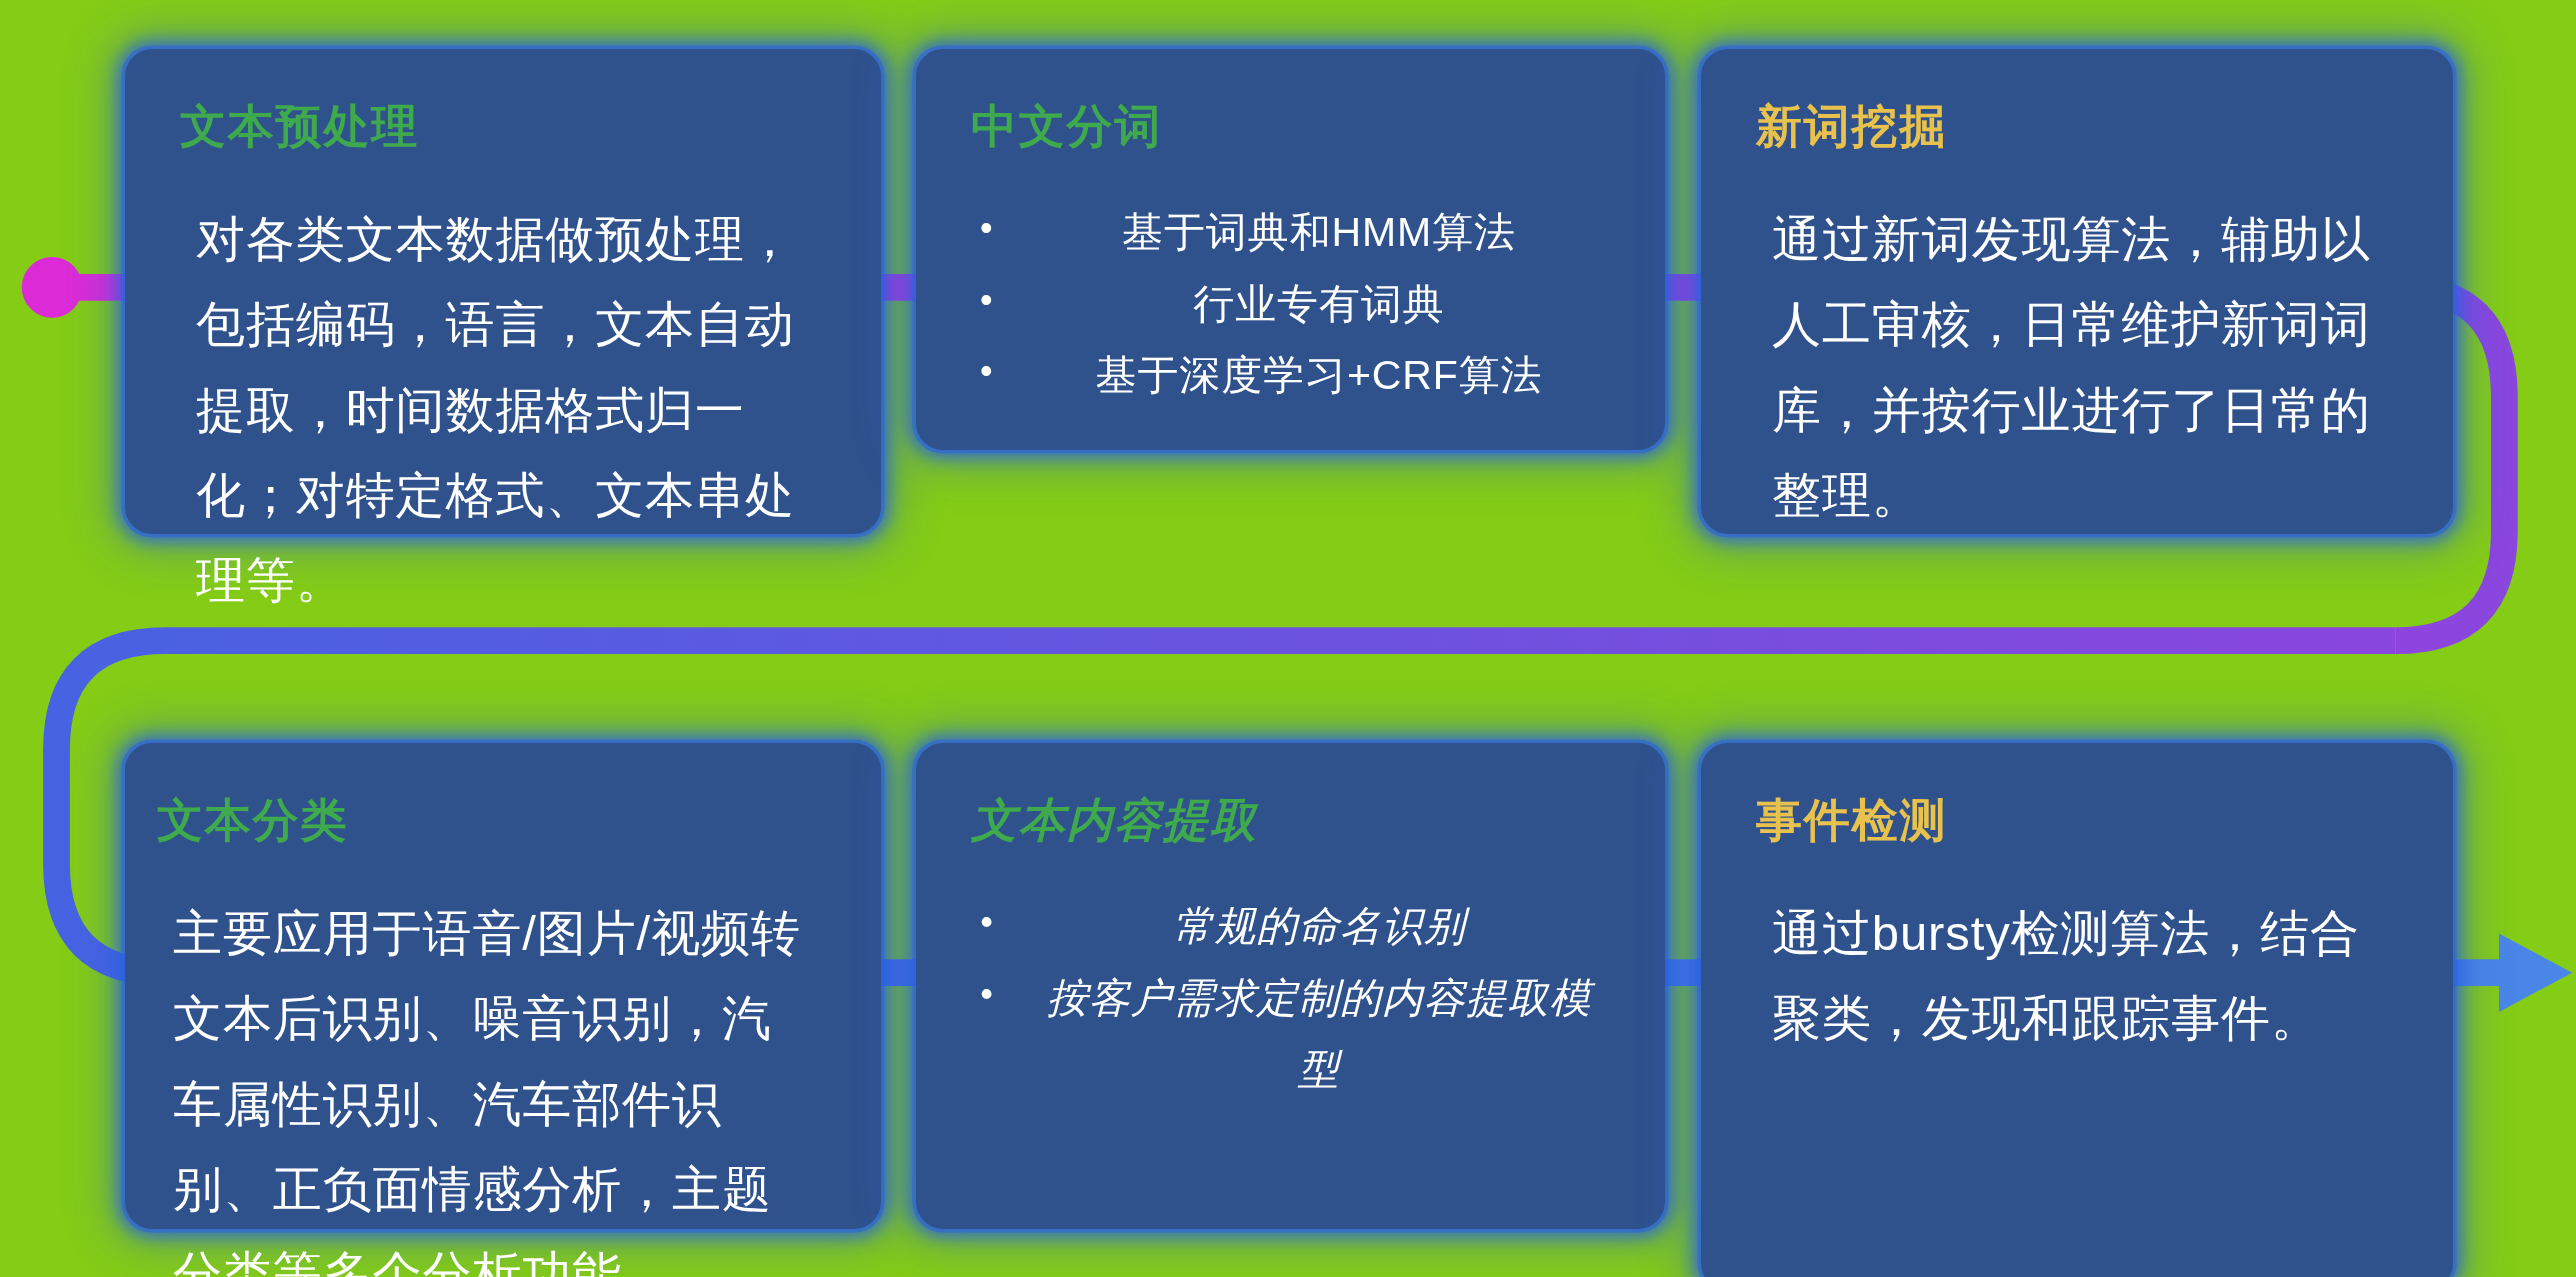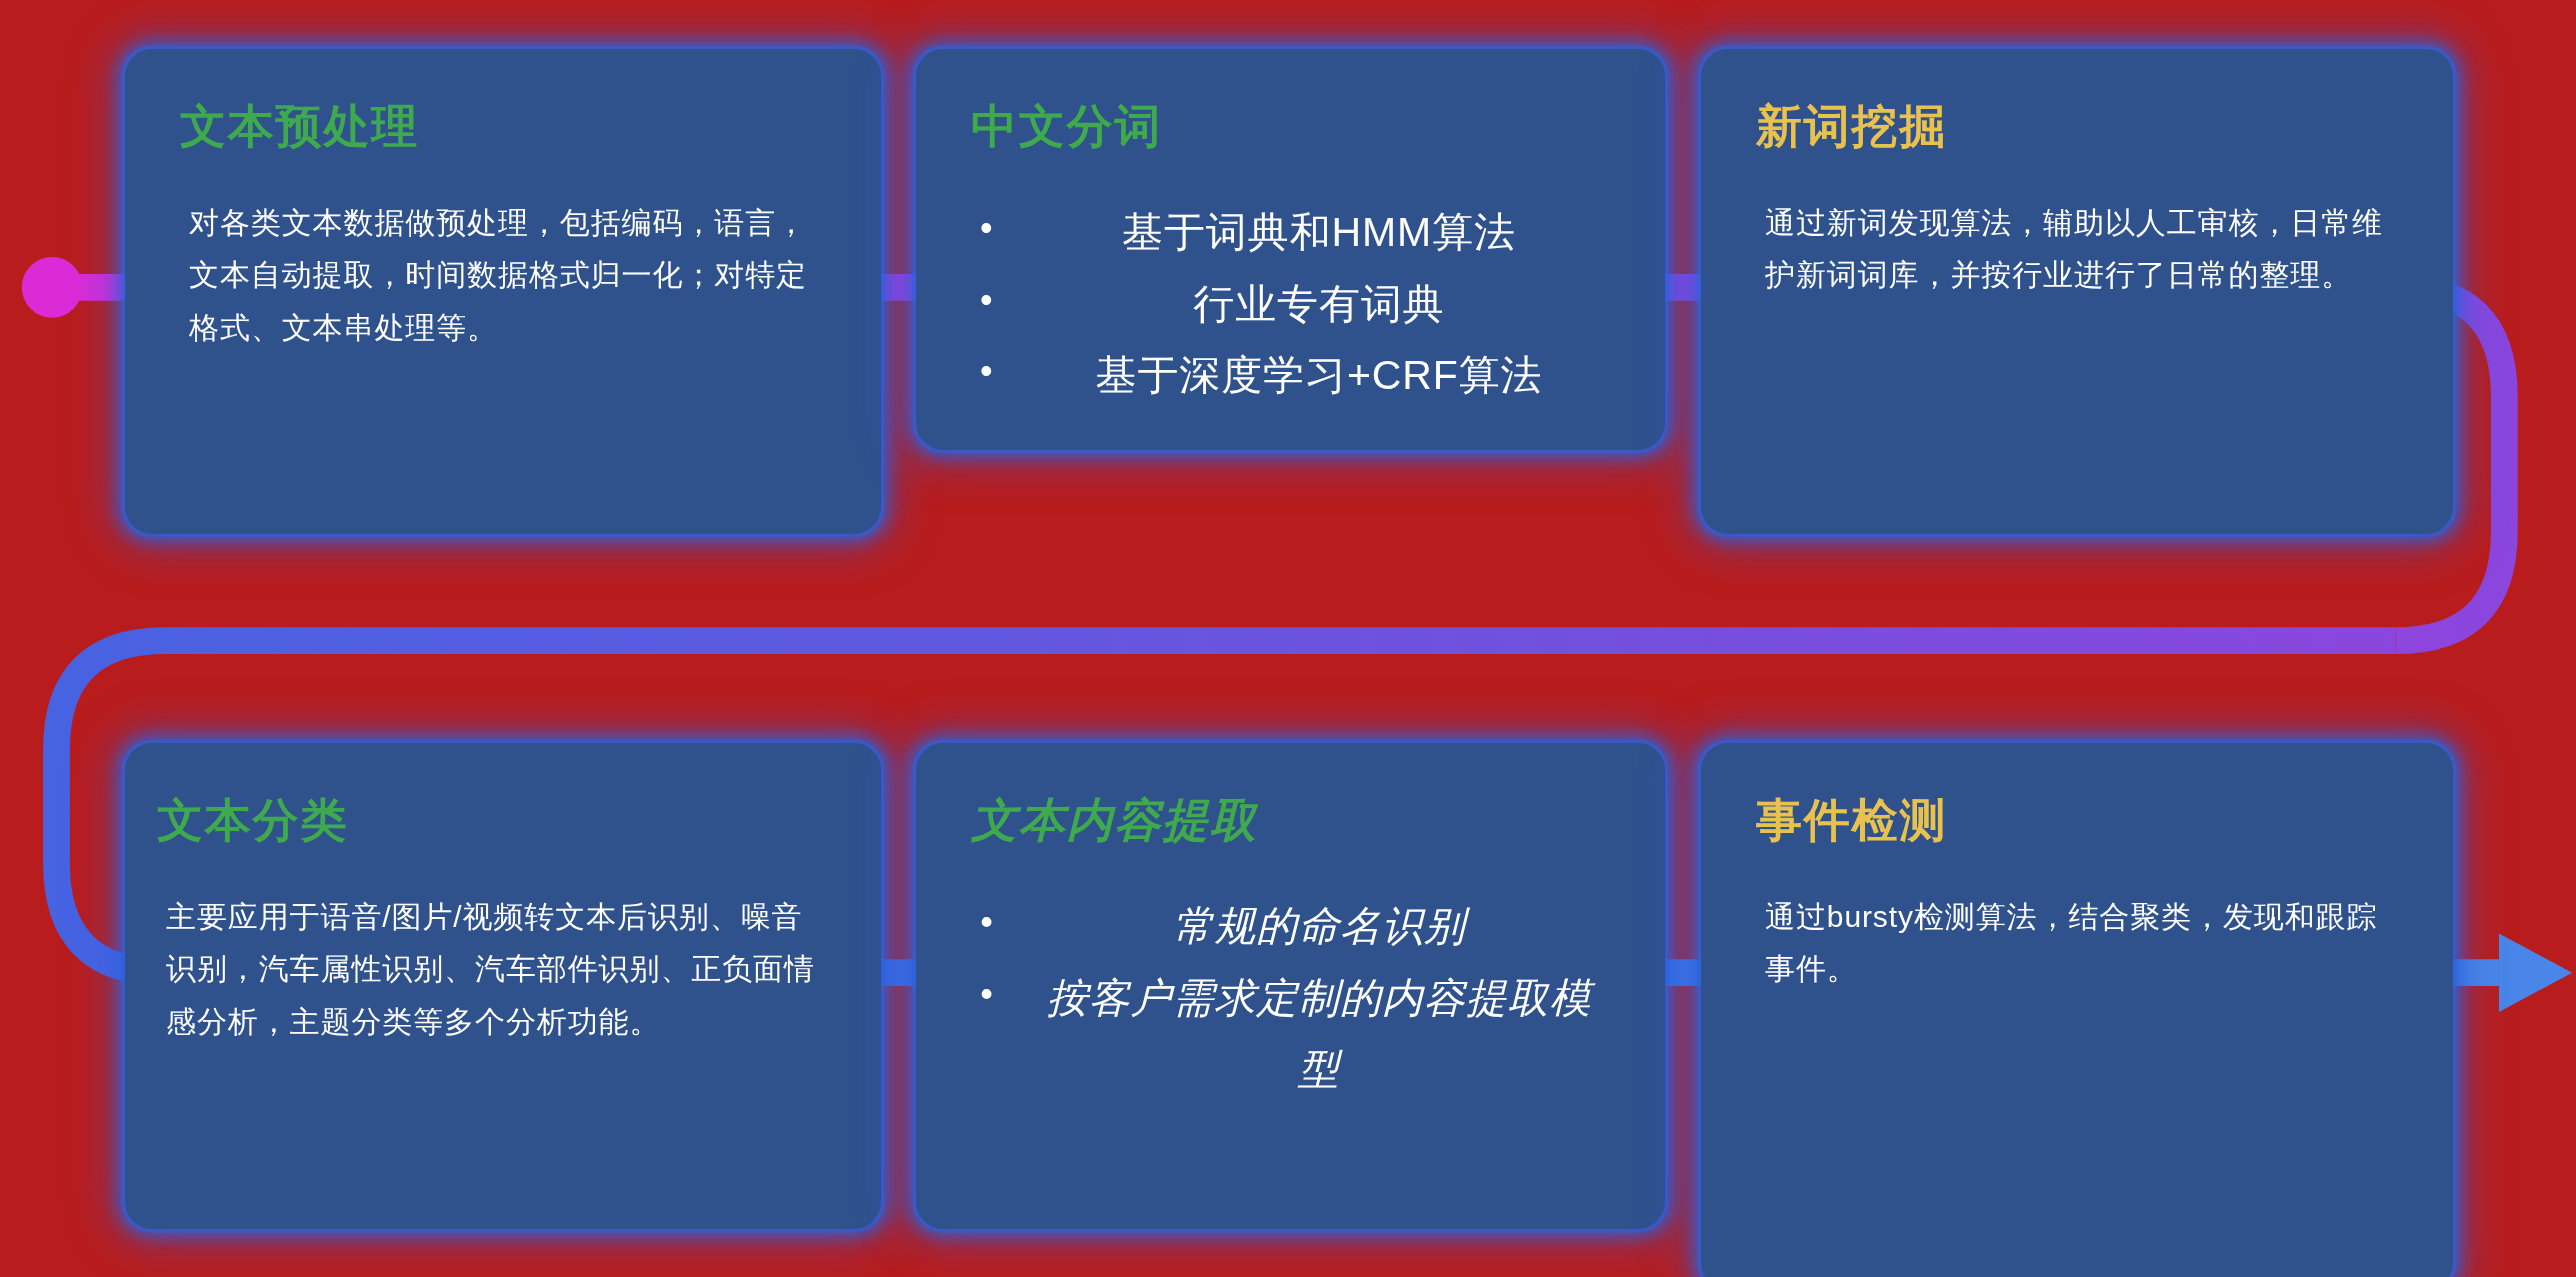--- a/index.html
+++ b/index.html
@@ -9,21 +9,21 @@
     --body-text:#FFFFFF;
     --flow-start:#DC2BD6;
     --flow-mid:#8A46DD;
     --flow-blue:#4663E2;
     --flow-end:#4A86E8;
   }
   html,body{margin:0;padding:0;background:#ffffff;}
   .canvas{
     position:relative;
     width:2576px;height:1277px;
-    background:#b91c1c;
+    background:#84cc16;
     overflow:hidden;
     font-family:"Liberation Sans", sans-serif;
   }
   svg.flow{position:absolute;left:0;top:0;z-index:0;}
   .card{
     position:absolute;
     z-index:1;
     box-sizing:border-box;
     background:var(--card-bg);
     border-radius:27px;
@@ -42,22 +42,22 @@
   .card-title{
     margin:0 0 43px 0;
     font-size:46px;
     font-weight:700;
     letter-spacing:1.8px;
     line-height:1.2;
   }
   .card-title[data-accent="green"]{color:var(--title-green);}
   .card-title[data-accent="yellow"]{color:var(--title-yellow);}
   .card-body{
-    margin:9px;
-    font-size:30px;
+    margin:16px;
+    font-size:49px;
     line-height:1.74;
     color:var(--body-text);
     letter-spacing:0.9px;
   }
   ul.bullets{
     list-style:none;
     margin:0;padding:0;
     font-size:41px;
     line-height:1.74;
     color:var(--body-text);

